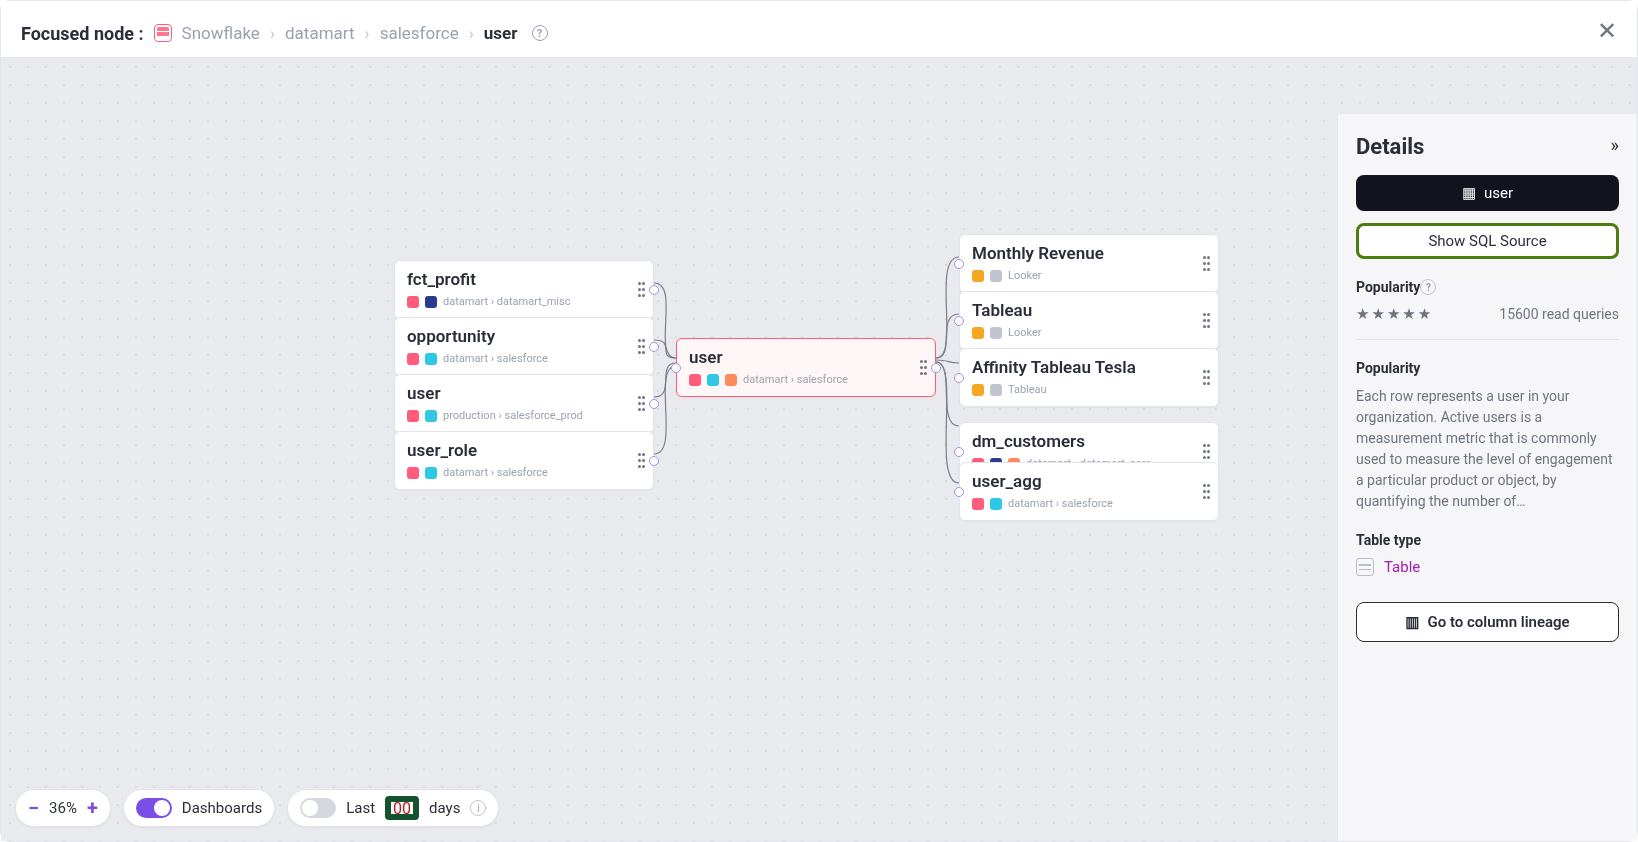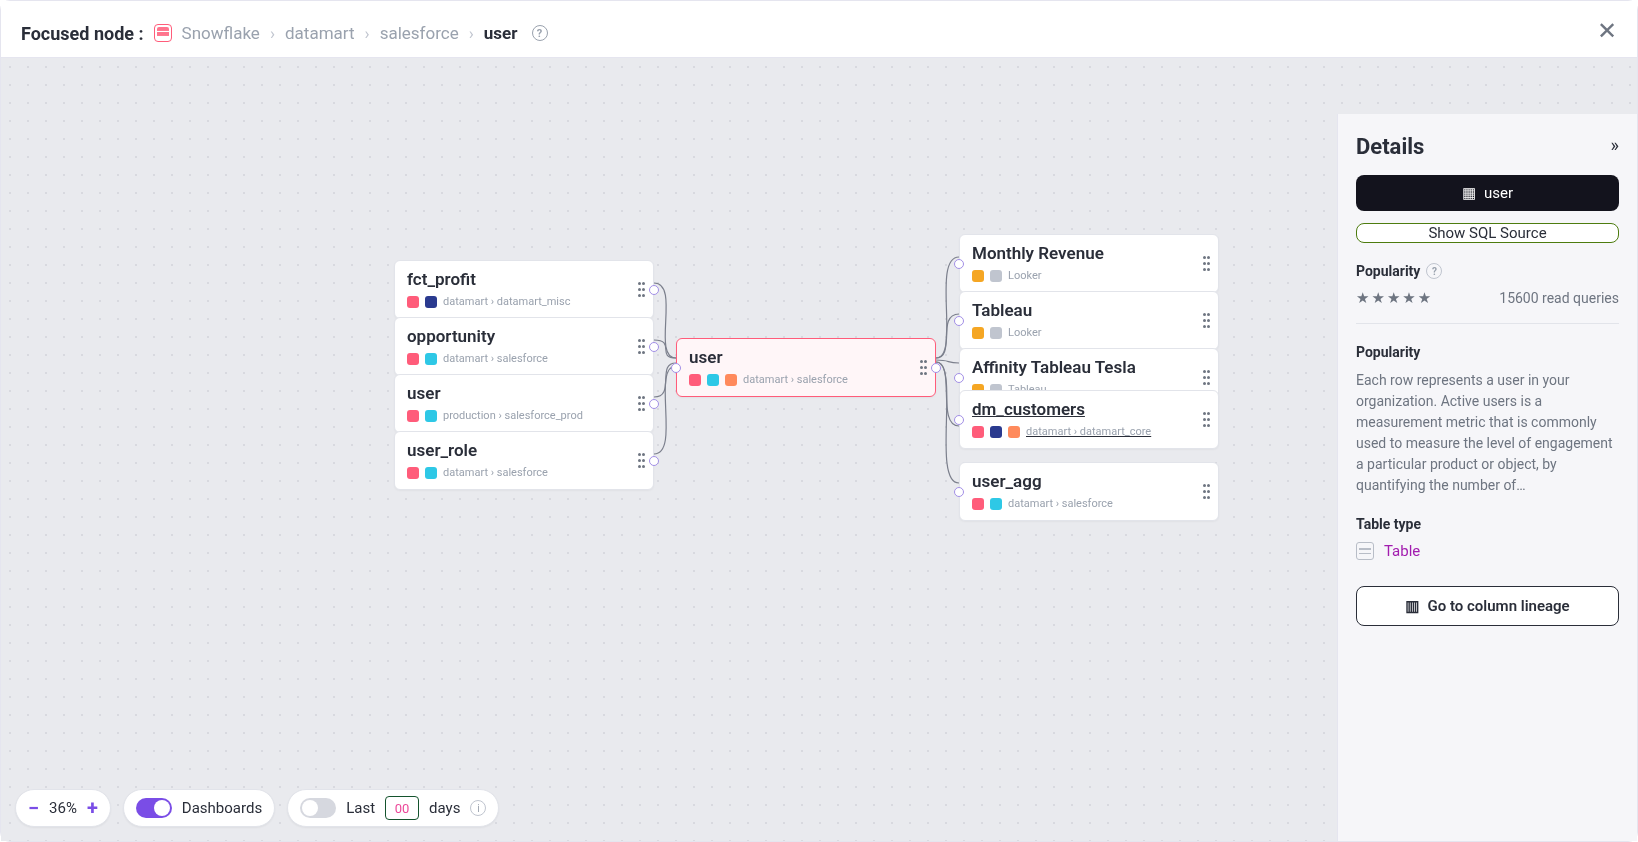--- a/index.html
+++ b/index.html
@@ -59,30 +59,30 @@
 
 .controls { position:absolute; left:14px; bottom:14px; display:flex; gap:12px; align-items:center; }
 .ctrl { background:#fff; border:1px solid #e2e4ea; border-radius:22px; height:38px; display:flex; align-items:center; padding:0 12px; gap:10px; font-size:15px; color:#2a2e39; box-shadow:0 1px 2px rgba(0,0,0,.05);}
 .ctrl .pm { color:#7a4de6; font-size:20px; font-weight:700; cursor:pointer; }
 .toggle { width:36px; height:20px; border-radius:10px; position:relative; }
 .toggle.on { background:#7a4de6; }
 .toggle.off { background:#d6d8df; }
 .toggle .knob { position:absolute; top:2px; width:16px; height:16px; background:#fff; border-radius:50%; }
 .toggle.on .knob { right:2px; }
 .toggle.off .knob { left:2px; }
-.ctrl input.days { width:34px; height:24px; border:1px solid #14532d; border-radius:4px; text-align:center; font-size:13px; color:#ec4899; }
+.ctrl input.days { width:34px; height:24px; border:6px solid #14532d; border-radius:4px; text-align:center; font-size:16px; color:#b91c1c; }
 .info-sm { width:16px; height:16px; border:1.5px solid #c0c5cf; border-radius:50%; display:inline-flex; align-items:center; justify-content:center; font-size:10px; color:#9aa2ae; }
 
 
 .details { position:absolute; top:56px; right:0; bottom:0; width:300px; background:#f6f6f9; border-left:1px solid #e5e5ef; padding:20px 18px; overflow:auto; }
 .details h2 { font-size:22px; font-weight:700; color:#2a2e39; }
 .details .collapse { position:absolute; top:20px; right:18px; color:#2a2e39; font-size:18px; cursor:pointer; }
 .details .chip-dark { margin-top:16px; width:100%; background:#13131d; color:#fff; border-radius:8px; height:36px; display:flex; align-items:center; justify-content:center; gap:8px; font-size:15px; }
-.details .btn-outline { margin-top:12px; width:100%; background:#fff; border:1px solid #4d7c0f; border-radius:8px; height:20px; display:flex; align-items:center; justify-content:center; font-size:15px; color:#2a2e39; cursor:pointer;}
-.details .section-label { margin-top:20px; font-size:14px; font-weight:700; display:flex; align-items:center; gap:6px; color:#2a2e39;}
+.details .btn-outline { margin-top:12px; width:100%; background:#fff; border:3px solid #4d7c0f; border-radius:8px; height:36px; display:flex; align-items:center; justify-content:center; font-size:15px; color:#2a2e39; cursor:pointer;}
+.details .section-label { margin-top:20px; font-size:14px; font-weight:700; display:flex; align-items:center; gap:0; color:#2a2e39;}
 .details .pop-row { margin-top:10px; display:flex; justify-content:space-between; align-items:center; font-size:14px; color:#6e7581; border-bottom:1px solid #e2e4ea; padding-bottom:16px;}
 .details .stars { color:#6e7581; letter-spacing:2px; font-size:15px;}
 .details .desc { margin-top:10px; font-size:14px; line-height:1.5; color:#6e7581;}
 .details .tt-row { margin-top:10px; display:flex; align-items:center; gap:10px; font-size:15px; color:#a21caf;}
 .details .tt-icon { width:18px; height:18px; border:1.5px solid #b8bdc7; border-radius:3px; display:inline-block; position:relative;}
 .details .tt-icon::before{content:"";position:absolute;left:2px;right:2px;top:5px;height:1.5px;background:#b8bdc7;}
 .details .tt-icon::after{content:"";position:absolute;left:2px;right:2px;bottom:5px;height:1.5px;background:#b8bdc7;}
 .details .btn-lineage { margin-top:26px; width:100%; background:#fff; border:1.5px solid #2a2e39; border-radius:8px; height:40px; display:flex; align-items:center; justify-content:center; gap:8px; font-size:15px; font-weight:600; cursor:pointer;}
 </style>
 </head>
@@ -261,21 +261,21 @@
           <span></span>
           <span></span>
           <span></span>
           <span></span>
           <span></span>
           <span></span>
         </div>
       <div class="port left"></div>
     </div>
 
-    <div class="node" style="left:958px; top:332px;text-decoration:underline;">
+    <div class="node" style="left:958px; top:364px;">
       <div class="title">dm_customers</div>
       <div class="sub">
           <span class="ic red"></span>
           <span class="ic navy"></span>
           <span class="ic peach"></span>
           <span>datamart › datamart_core</span>
         </div>
       <div class="handle">
           <span></span>
           <span></span>

